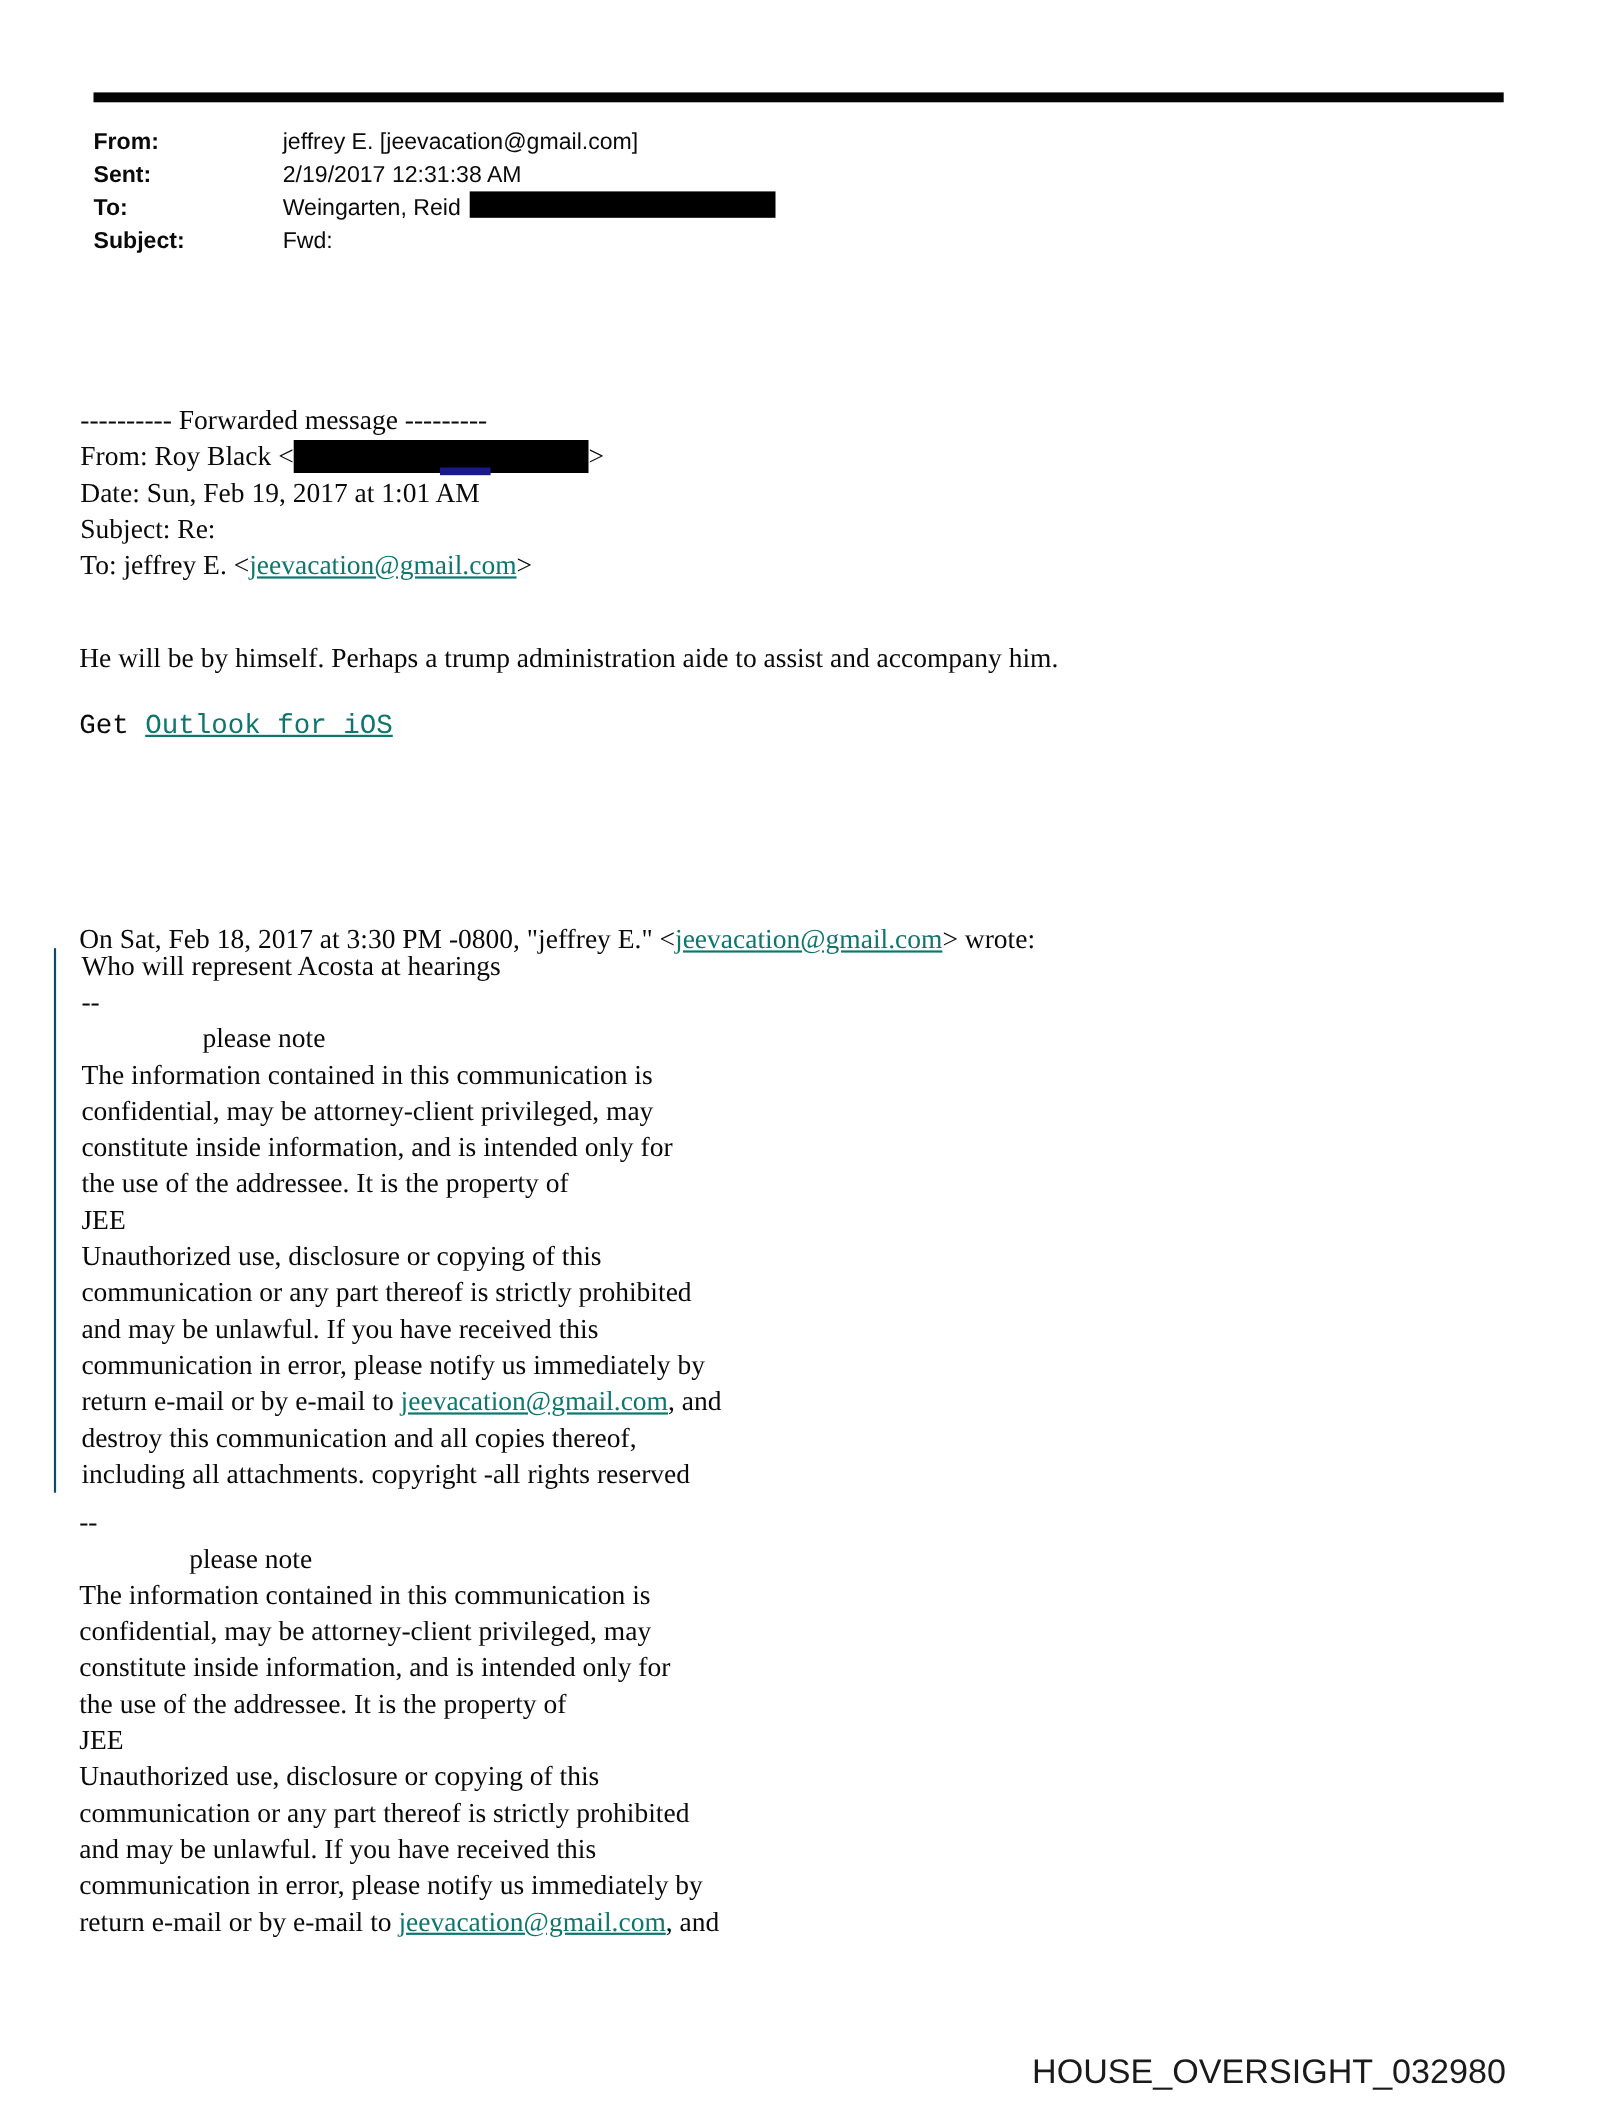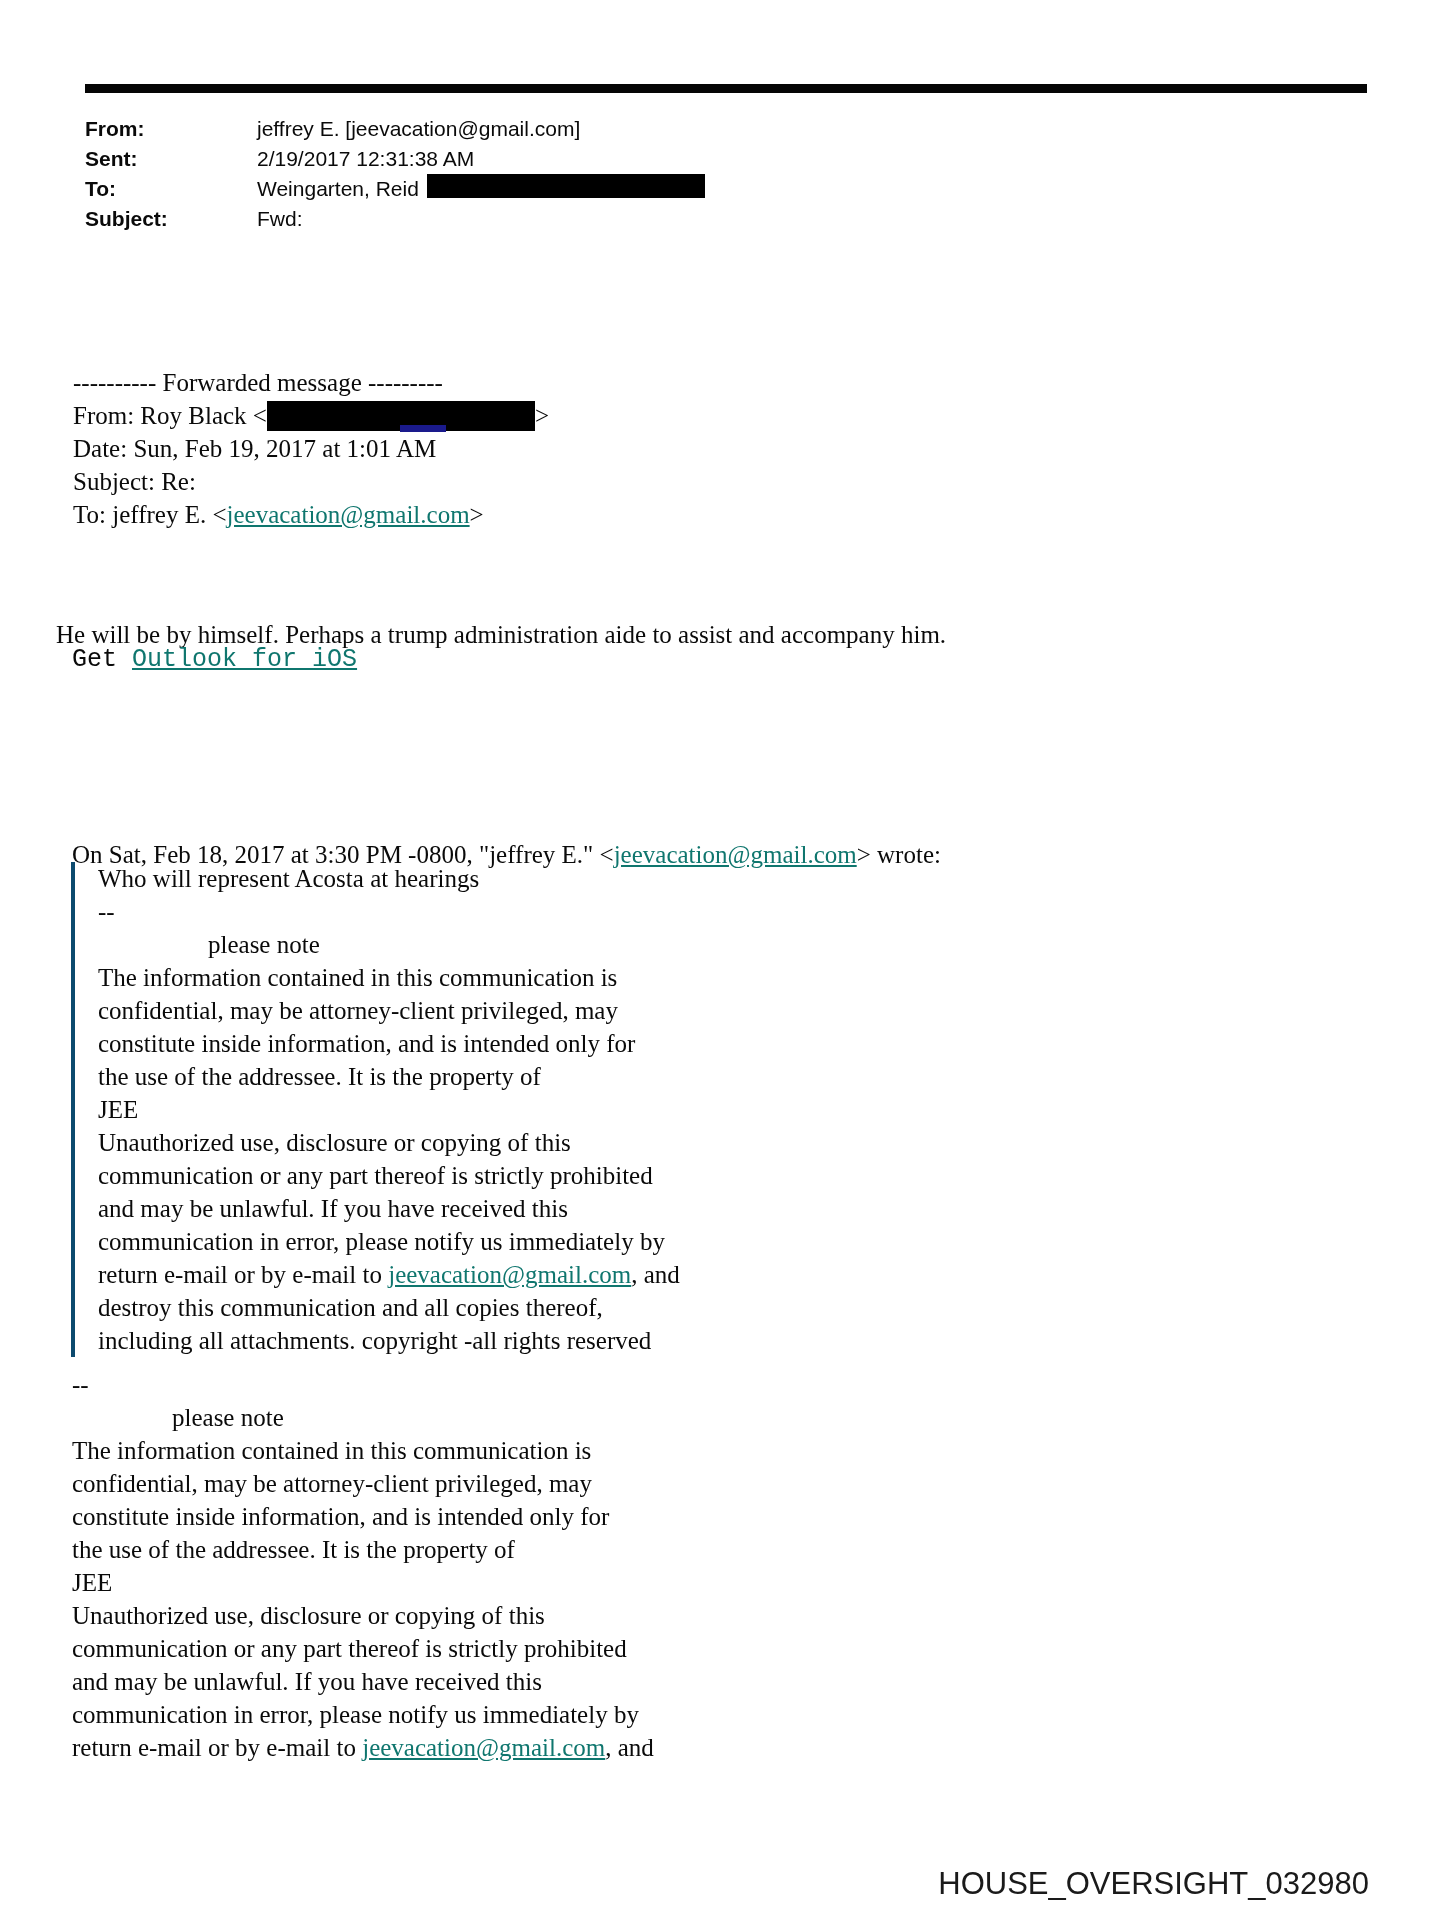--- a/index.html
+++ b/index.html
@@ -13,25 +13,25 @@
   .hrow{display:flex;white-space:nowrap;}
   .hlabel{display:inline-block;width:172px;font-weight:bold;}
   .redact-sm{display:inline-block;width:278px;height:24px;background:#000;vertical-align:-5px;margin-left:8px;}
 
   
   .serifline{white-space:nowrap;font-size:25px;line-height:33px;}
   .fwd{position:absolute;left:73px;top:366px;}
   .redact-lg{display:inline-block;width:268px;height:30px;background:#000;vertical-align:-7px;}
   .remnant{position:absolute;left:400px;top:425px;width:46px;height:7px;background:#1a1a8c;}
 
-  .body1{position:absolute;left:56px;top:582px;margin-top:36px;}
+  .body1{position:absolute;left:72px;top:582px;}
   .getline{position:absolute;left:72px;top:643px;font-family:Liberation Mono, monospace;}
   .onwrote{position:absolute;left:72px;top:838px;}
 
-  .quote{position:absolute;left:71px;top:862px;border-left:4px solid #0c4a6e;padding-left:23px;}
+  .quote{position:absolute;left:49px;top:862px;border-left:2px solid #0c4a6e;padding-left:23px;}
   .sig2{position:absolute;left:72px;top:1368px;}
   .indent1{padding-left:110px;}
   .indent2{padding-left:100px;}
 
   a.lnk{color:#0f766e;text-decoration:underline;cursor:pointer;}
 
   .bates{position:absolute;top:1866px;right:18px;
          font-family:"Liberation Sans","DejaVu Sans",sans-serif;font-size:31px;color:#1a1a1a;white-space:nowrap;}
 </style>
 </head>

